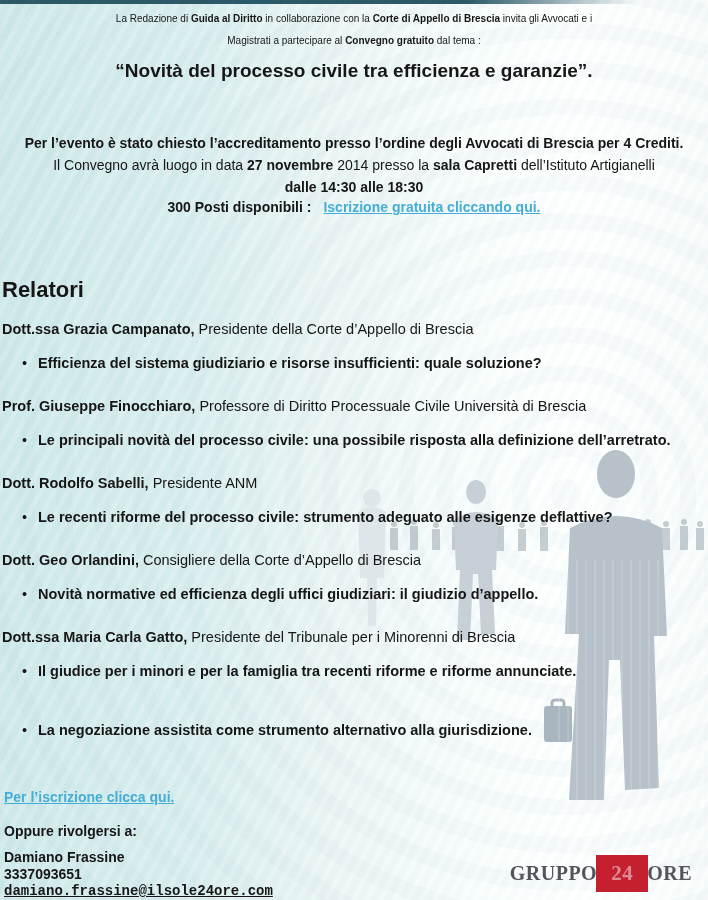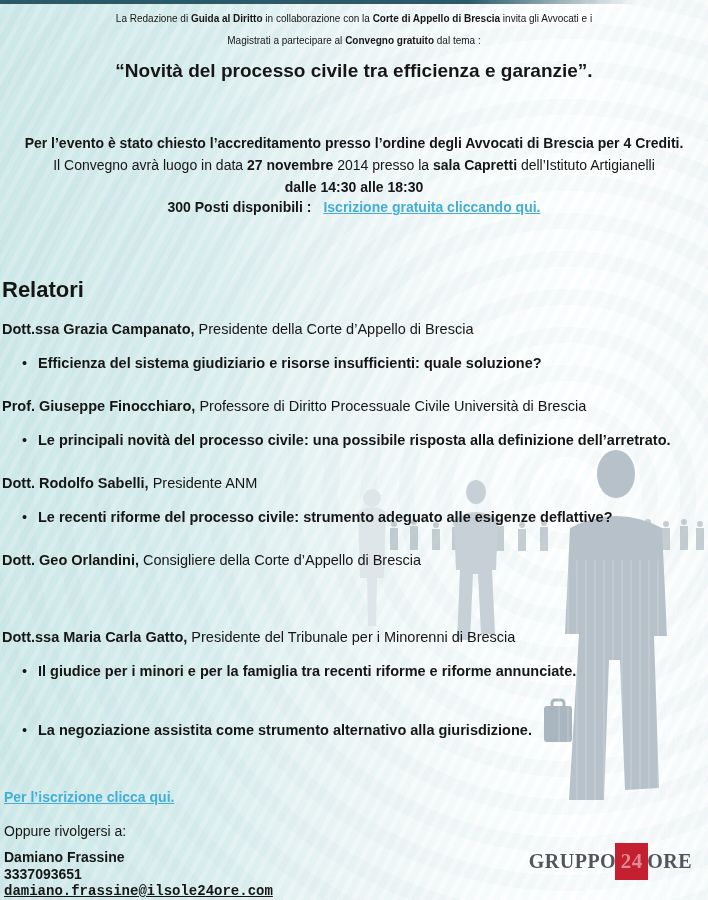--- a/index.html
+++ b/index.html
@@ -25,32 +25,32 @@
   .event .line{display:block;}
   .seats{position:absolute;top:199px;left:0;right:0;font-size:14px;margin:0;}
   .seats .gap{display:inline-block;width:12px;}
   .relatori{position:absolute;top:277px;left:2px;font-size:22px;font-weight:bold;margin:0;}
   .speakers{position:absolute;top:320px;left:2px;right:2px;}
   .speaker{height:77px;}
   .speaker .who{margin:0;font-size:14.5px;line-height:18px;}
   .speaker .topic{margin:16px 0 0 20px;font-size:14.5px;line-height:18px;font-weight:bold;}
   .speaker .bullet{display:inline-block;width:16px;font-weight:normal;}
   .register{position:absolute;top:789px;left:4px;font-size:14px;margin:0;}
-  .oppure{position:absolute;top:823px;left:4px;font-size:14px;font-weight:normal;margin:0;}
+  .oppure{position:absolute;top:823px;left:4px;font-size:14px;font-weight:bold;margin:0;}
   .contact{position:absolute;top:849px;left:4px;font-size:14px;font-weight:bold;line-height:16.5px;margin:0;}
   .contact a{color:#161616;text-decoration:underline;cursor:pointer;font-family:Liberation Mono, monospace;}
   .logo{
     position:absolute;top:843px;right:16px;display:flex;align-items:center;
     font-family:"Liberation Serif",serif;font-weight:bold;
     color:#53545c;font-size:20px;letter-spacing:0.5px;
   }
   .logo .sq{
     display:inline-flex;align-items:center;justify-content:center;
-    width:33px;height:37px;background:#c5202f;color:#e08a95;
-    font-size:21px;margin:0 -1px;
+    width:52px;height:37px;background:#c5202f;color:#e08a95;
+    font-size:21px;margin:12px -1px;
   }
   .people{position:absolute;left:348px;top:428px;width:360px;height:372px;}
   .streaks{
     position:absolute;right:0;top:560px;width:150px;height:340px;opacity:.25;pointer-events:none;
     background:repeating-linear-gradient(90deg, rgba(255,255,255,.55) 0 2px, rgba(255,255,255,0) 2px 9px);
   }
   .content-text{pointer-events:none;}
 </style>
 </head>
 <body>
@@ -133,20 +133,21 @@
       <p class="topic"><span class="bullet">•</span><span class="spk-topic">Le principali novità del processo civile: una possibile risposta alla definizione dell’arretrato.</span></p>
     </div>
 
     <div class="speaker">
       <p class="who"><span class="b spk-name">Dott. Rodolfo Sabelli,</span><span class="spk-role"> Presidente ANM</span></p>
       <p class="topic"><span class="bullet">•</span><span class="spk-topic">Le recenti riforme del processo civile: strumento adeguato alle esigenze deflattive?</span></p>
     </div>
 
     <div class="speaker">
       <p class="who"><span class="b spk-name">Dott. Geo Orlandini,</span><span class="spk-role"> Consigliere della Corte d’Appello di Brescia</span></p>
+      <p class="topic"><span class="bullet">•</span><span class="spk-topic">Novità normative ed efficienza degli uffici giudiziari: il giudizio d’appello.</span></p>
     </div>
 
     <div class="speaker">
       <p class="who"><span class="b spk-name">Dott.ssa Maria Carla Gatto,</span><span class="spk-role"> Presidente del Tribunale per i Minorenni di Brescia</span></p>
       <p class="topic"><span class="bullet">•</span><span class="spk-topic">Il giudice per i minori e per la famiglia tra recenti riforme e riforme annunciate.</span></p>
     </div>
 
     <div class="speaker">
       <p class="topic"><span class="bullet">•</span><span class="spk-topic">La negoziazione assistita come strumento alternativo alla giurisdizione.</span></p>
     </div>

